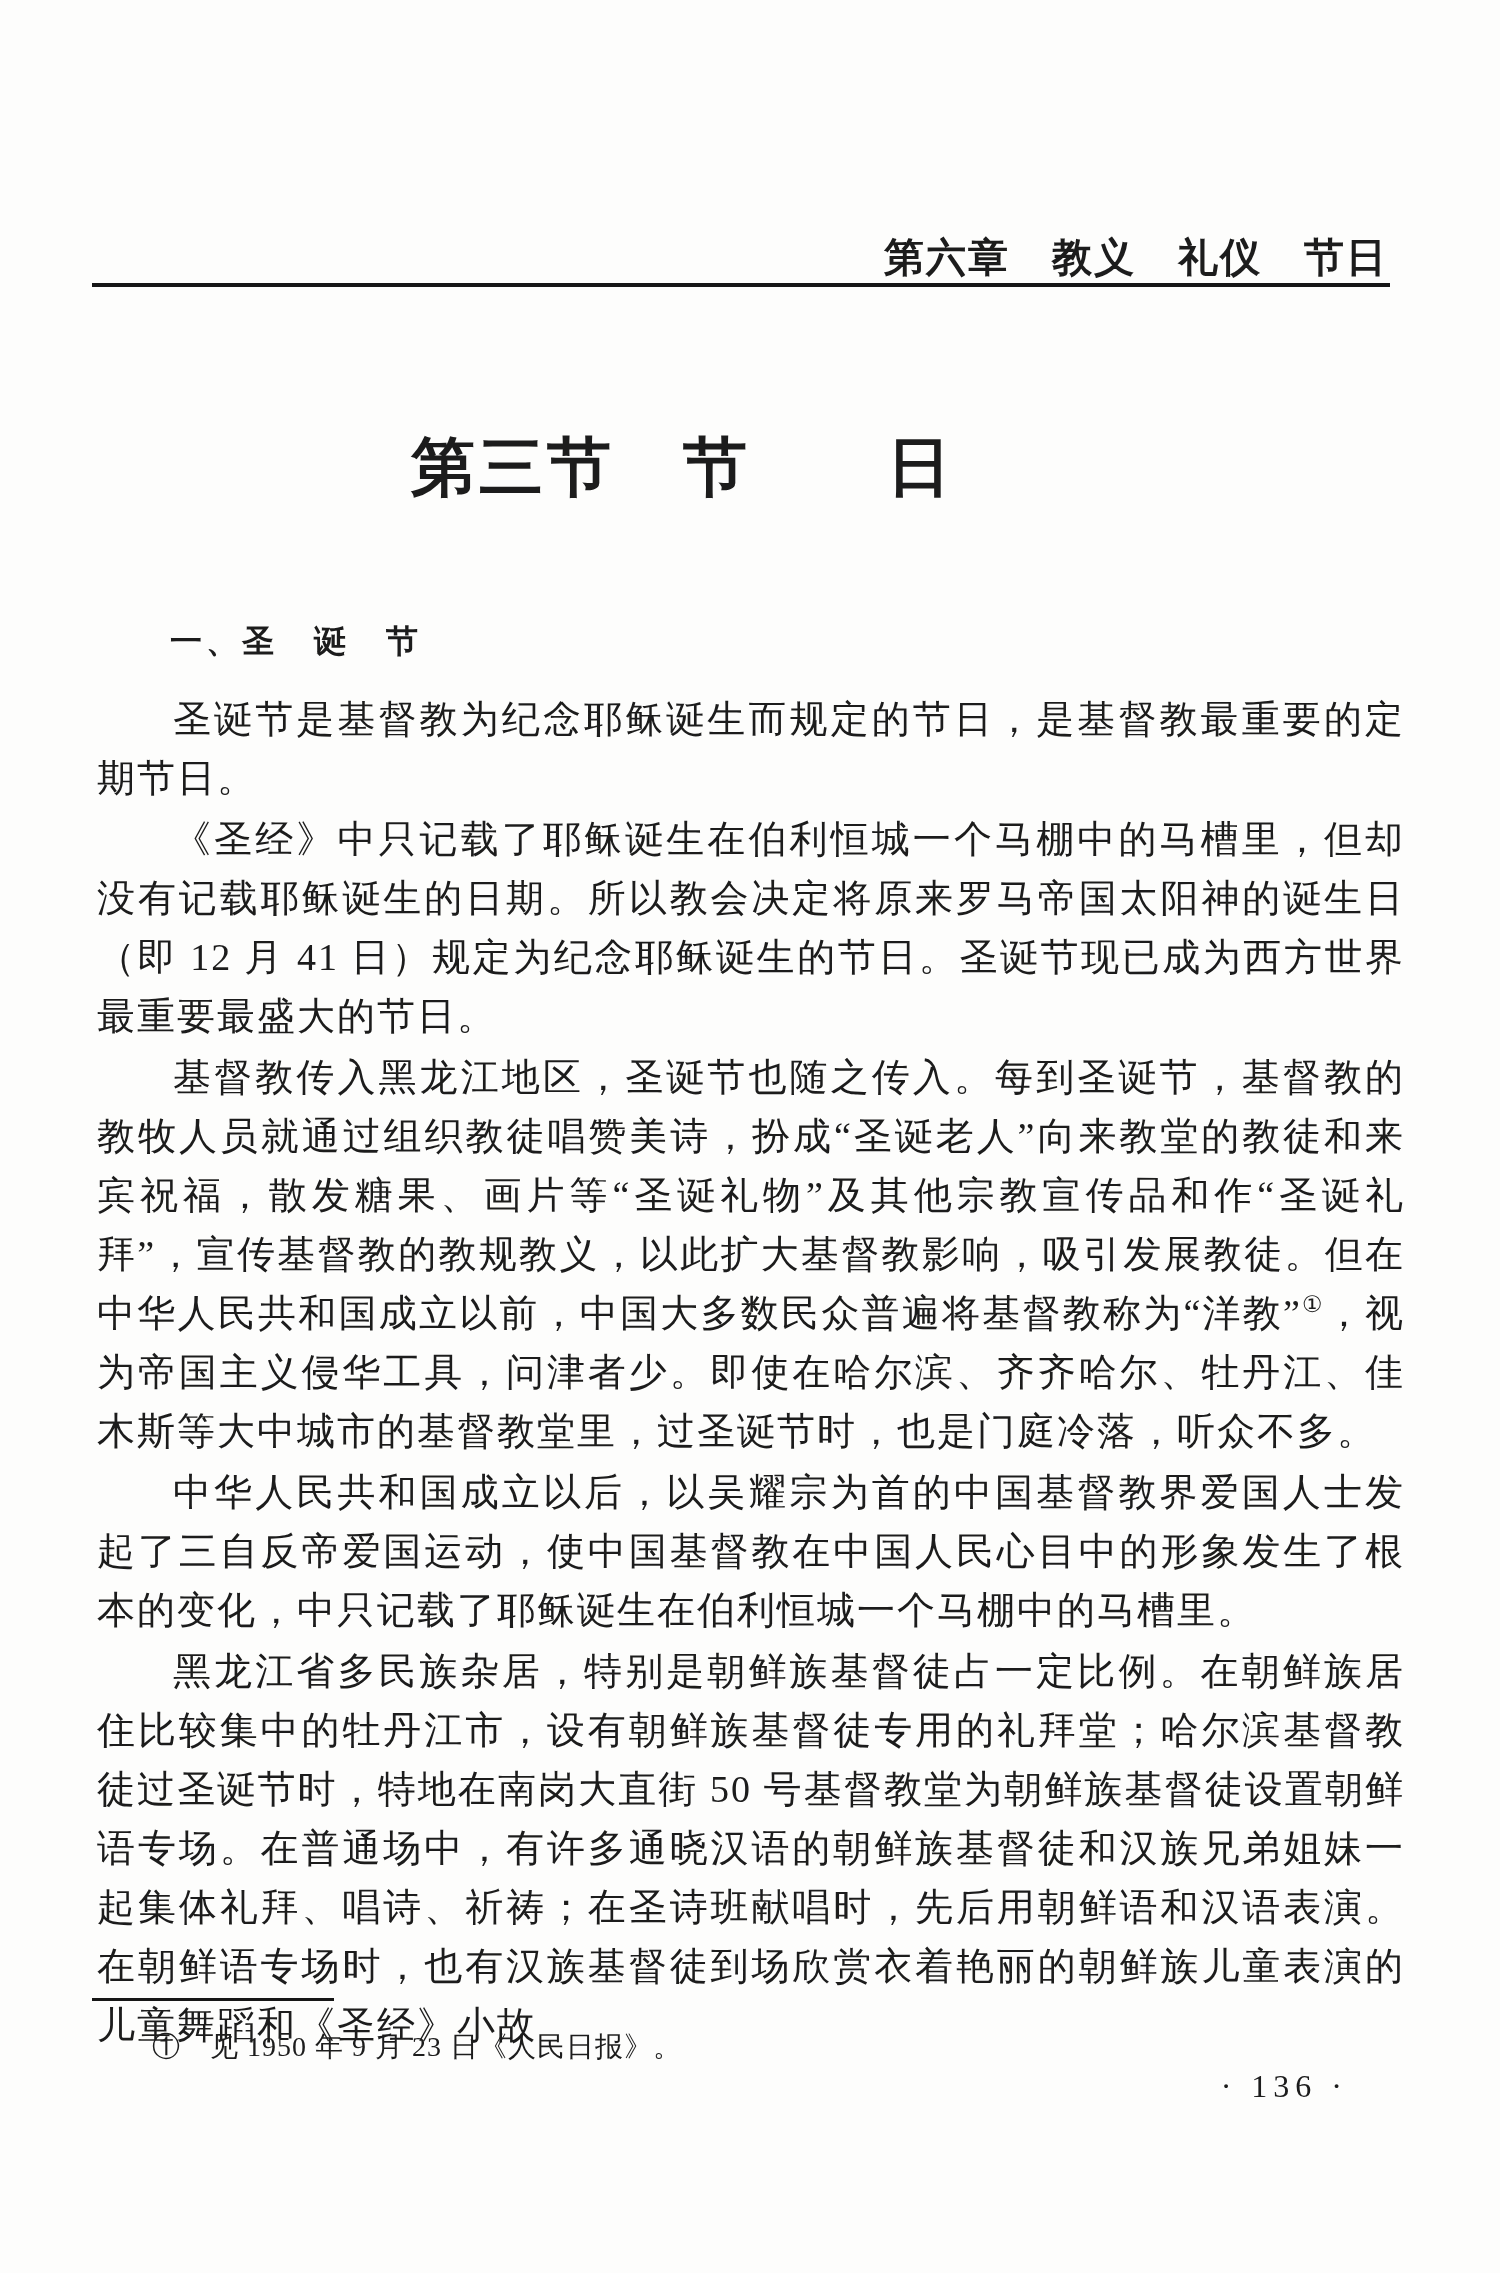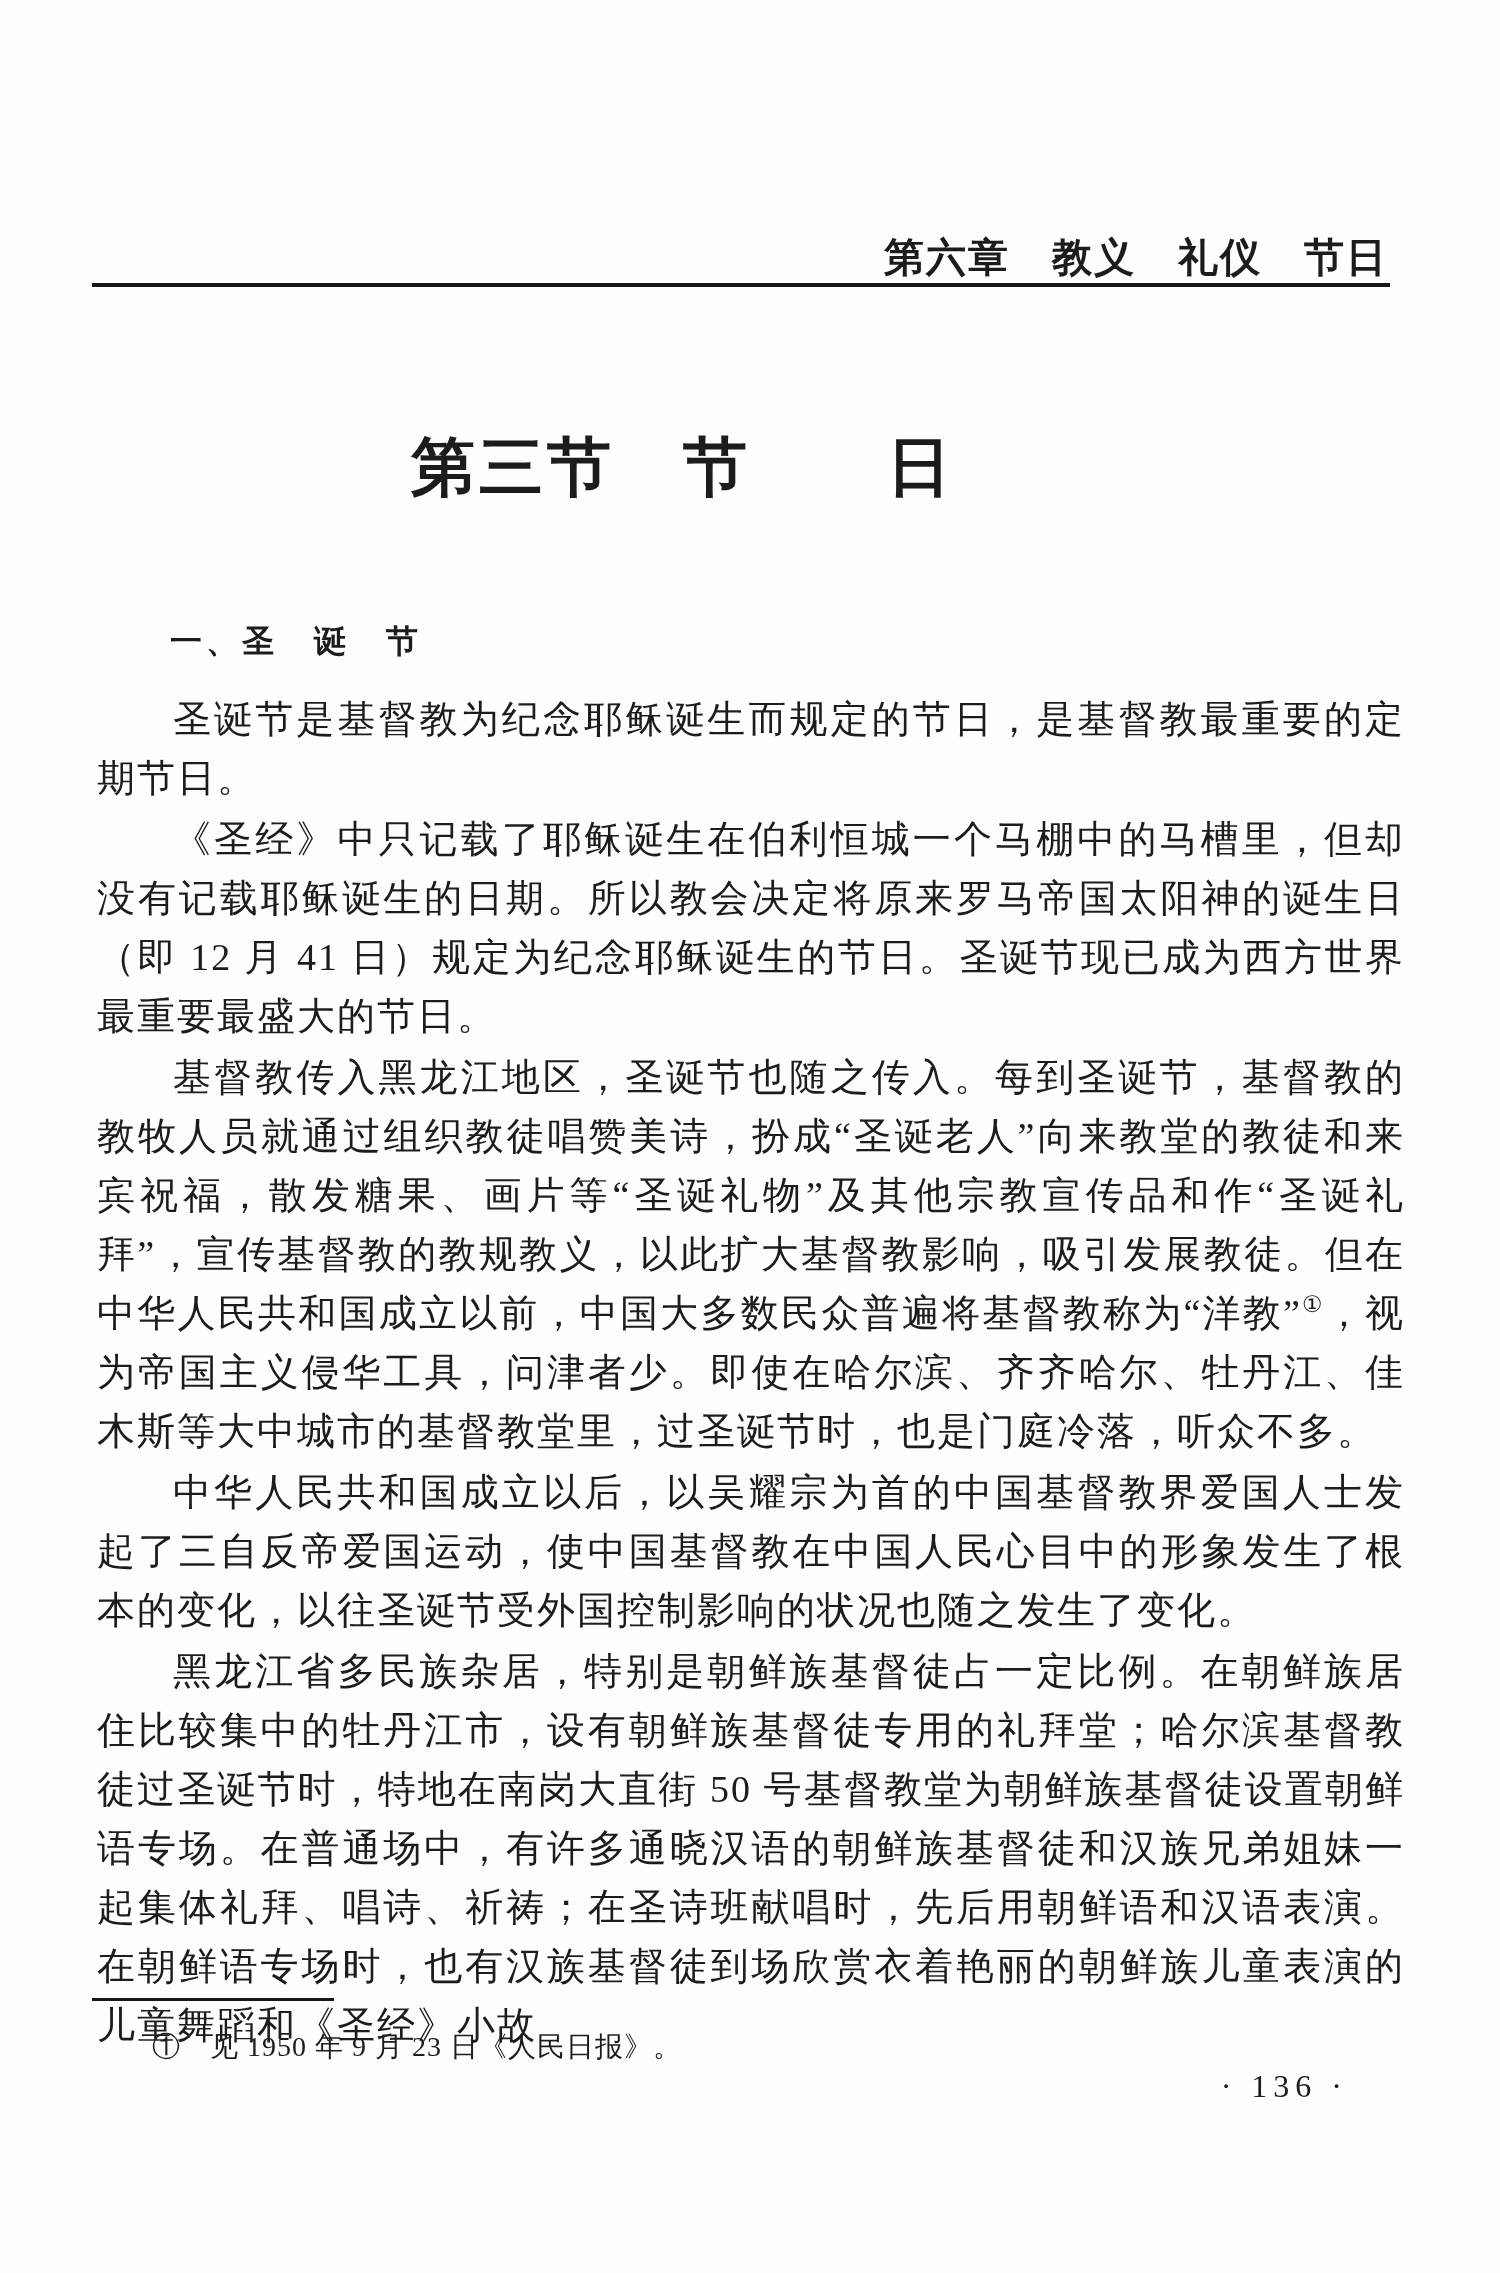--- a/index.html
+++ b/index.html
@@ -102,21 +102,21 @@
 <div class="header-rule"></div>
 
 <div class="doc-title">第三节　节　　日</div>
 
 <div class="section-heading">一、圣　诞　节</div>
 
 <div class="body-text">
     <p>圣诞节是基督教为纪念耶稣诞生而规定的节日，是基督教最重要的定期节日。</p>
     <p>《圣经》中只记载了耶稣诞生在伯利恒城一个马棚中的马槽里，但却没有记载耶稣诞生的日期。所以教会决定将原来罗马帝国太阳神的诞生日（即 12 月 41 日）规定为纪念耶稣诞生的节日。圣诞节现已成为西方世界最重要最盛大的节日。</p>
     <p>基督教传入黑龙江地区，圣诞节也随之传入。每到圣诞节，基督教的教牧人员就通过组织教徒唱赞美诗，扮成“圣诞老人”向来教堂的教徒和来宾祝福，散发糖果、画片等“圣诞礼物”及其他宗教宣传品和作“圣诞礼拜”，宣传基督教的教规教义，以此扩大基督教影响，吸引发展教徒。但在中华人民共和国成立以前，中国大多数民众普遍将基督教称为“洋教”<sup>①</sup>，视为帝国主义侵华工具，问津者少。即使在哈尔滨、齐齐哈尔、牡丹江、佳木斯等大中城市的基督教堂里，过圣诞节时，也是门庭冷落，听众不多。</p>
-    <p>中华人民共和国成立以后，以吴耀宗为首的中国基督教界爱国人士发起了三自反帝爱国运动，使中国基督教在中国人民心目中的形象发生了根本的变化，以往圣诞节受外国控制影响的状况也随之发生了变化。</p>
+    <p>中华人民共和国成立以后，以吴耀宗为首的中国基督教界爱国人士发起了三自反帝爱国运动，使中国基督教在中国人民心目中的形象发生了根本的变化，中只记载了耶稣诞生在伯利恒城一个马棚中的马槽里。</p>
     <p>黑龙江省多民族杂居，特别是朝鲜族基督徒占一定比例。在朝鲜族居住比较集中的牡丹江市，设有朝鲜族基督徒专用的礼拜堂；哈尔滨基督教徒过圣诞节时，特地在南岗大直街 50 号基督教堂为朝鲜族基督徒设置朝鲜语专场。在普通场中，有许多通晓汉语的朝鲜族基督徒和汉族兄弟姐妹一起集体礼拜、唱诗、祈祷；在圣诗班献唱时，先后用朝鲜语和汉语表演。在朝鲜语专场时，也有汉族基督徒到场欣赏衣着艳丽的朝鲜族儿童表演的儿童舞蹈和《圣经》小故</p>
   </div>
 
 <div class="footnote-rule"></div>
 
 <div class="footnote">①　见 1950 年 9 月 23 日《人民日报》。</div>
 
 <div class="page-number">· 136 ·</div>
 
 </body></html>

